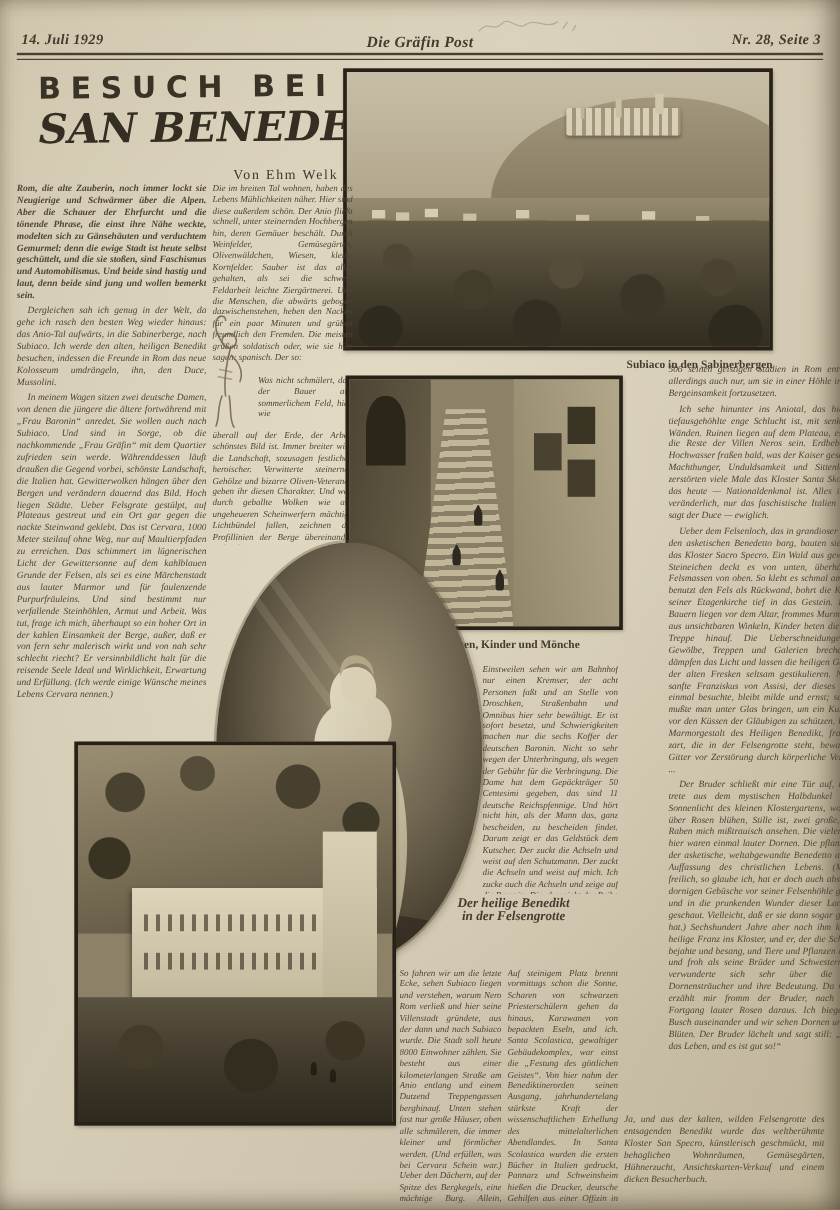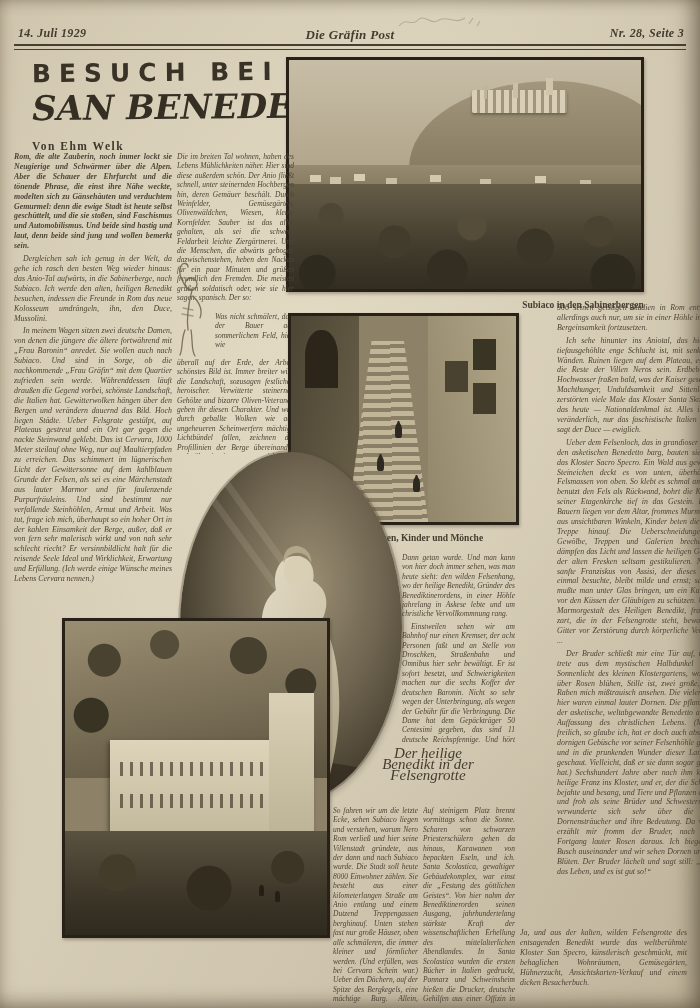--- a/index.html
+++ b/index.html
@@ -12,30 +12,30 @@
                inset 0 -14px 18px -9px rgba(70,58,40,.4),
                inset 10px 0 16px -9px rgba(110,95,70,.35),
                inset 0 10px 14px -9px rgba(110,95,70,.3);}
   .abs{position:absolute;}
   
   .hdr{font-style:italic;font-weight:700;font-size:12px;color:#433b2e;letter-spacing:.3px;}
   .rule{left:14px;right:14px;top:44px;height:3px;border-top:2px solid #493f30;border-bottom:1px solid #493f30;}
   
   .t1{font-family:"DejaVu Sans",sans-serif;font-weight:700;font-size:25px;letter-spacing:8px;color:#393226;}
   .t2{font-family:"DejaVu Serif",serif;font-style:italic;font-weight:700;font-size:34px;letter-spacing:0px;color:#352e23;white-space:nowrap;}
-  .byline{font-weight:700;font-size:11.5px;letter-spacing:1.5px;text-align:left;color:#3f382c;}
+  .byline{font-weight:400;font-size:11.5px;letter-spacing:1.5px;text-align:right;color:#3f382c;}
   
   .txt{font-size:7.9px;line-height:9.9px;text-align:justify;overflow:hidden;color:#4d4436;}
   .txt p{margin:0 0 3px 0;text-indent:9px;font-style:italic;}
   .txt p:first-child{text-indent:0;}
   .txt .lead{font-weight:700;}
   .dense{font-size:7.5px;line-height:9.4px;}
   
   .cap{font-weight:700;font-size:9.5px;line-height:11.5px;text-align:center;color:#443c2f;}
-  .capsm{font-style:italic;font-weight:400;font-size:15px;line-height:11px;text-align:center;color:#443c2f;}
+  .capsm{font-style:italic;font-weight:700;font-size:11px;line-height:11px;text-align:center;color:#443c2f;}
   
   .photo{position:absolute;border:3px solid #272118;box-sizing:border-box;overflow:hidden;background:#8d8268;box-shadow:1px 2px 3px rgba(60,50,35,.35);}
   .ly{position:absolute;}
   
   .pt-sky{inset:0 0 52% 0;background:linear-gradient(180deg,#c8bea7,#b1a68b);}
   .pt-ridge{left:34%;right:-8%;top:9%;height:40%;border-radius:55% 45% 0 0/95% 75% 0 0;background:linear-gradient(180deg,#a2977c,#877c62);}
   .pt-town{right:21%;top:13%;width:27%;height:10%;background:repeating-linear-gradient(90deg,#d8cfb6 0 5px,#a1967c 5px 8px);box-shadow:0 2px 3px rgba(60,52,38,.45);border-radius:2px;}
   .pt-tower{right:25%;top:8%;width:7px;height:17px;background:#cfc6ac;box-shadow:-34px 4px 0 -1px #c9c0a6,-64px 6px 0 -2px #beb499;}
   .pt-mid{left:0;right:0;top:46%;height:17%;background:linear-gradient(180deg,#968b70,#7a7058);}
   .pt-houses{left:6%;top:50%;width:11px;height:7px;background:#d5ccb2;box-shadow:20px 2px 0 #cdc4aa,44px -1px 0 #d6cdb3,76px 3px 0 #c8bfa5,120px 0 0 #d1c8ae,170px 4px 0 #cabfa4,225px 1px 0 #d3cab0,270px 5px 0 #c5bba0;}
@@ -168,21 +168,20 @@
       <path d="M82,320 C62,275 66,225 88,195 C78,175 80,150 96,138 C92,120 100,105 114,104 C128,103 136,114 133,129 C147,136 150,152 142,168 C160,200 166,260 150,322 C128,332 100,332 82,320 Z" fill="url(#robe)"></path>
       <path d="M88,195 C98,230 96,280 92,318 C80,300 72,260 82,220 Z" fill="#8f856a" opacity=".5"></path>
       <ellipse cx="117" cy="119" rx="13" ry="15" fill="#d8cfb4"></ellipse>
       <path d="M104,112 C106,98 128,96 131,112 C133,104 126,94 116,94 C106,94 102,104 104,112 Z" fill="#b3a789"></path>
       <ellipse cx="107" cy="182" rx="9" ry="6" fill="#ddd5bd"></ellipse>
     </svg>
   </div>
   <div class="abs capsm" style="left:380px;top:748px;width:96px;">Der heilige Benedikt in der Felsengrotte</div>
 
   <div class="abs txt dense" style="left:402px;top:553px;width:113px;height:192px;">
-    <p>Dann getan wurde. Und man kann von hier doch immer sehen, was man heute sieht: den wilden Felsenhang, wo der heilige Benedikt, Gründer des Benediktinerordens, in einer Höhle jahrelang in Askese lebte und um christliche Vervollkommnung rang.</p>
     <p>Einstweilen sehen wir am Bahnhof nur einen Kremser, der acht Personen faßt und an Stelle von Droschken, Straßenbahn und Omnibus hier sehr bewältigt. Er ist sofort besetzt, und Schwierigkeiten machen nur die sechs Koffer der deutschen Baronin. Nicht so sehr wegen der Unterbringung, als wegen der Gebühr für die Verbringung. Die Dame hat dem Gepäckträger 50 Centesimi gegeben, das sind 11 deutsche Reichspfennige. Und hört nicht hin, als der Mann das, ganz bescheiden, zu bescheiden findet. Darum zeigt er das Geldstück dem Kutscher. Der zuckt die Achseln und weist auf den Schutzmann. Der zuckt die Achseln und weist auf mich. Ich zucke auch die Achseln und zeige auf die Baronin. Die aber sieht der Reihe nach unfreundlich an. Worauf wir abfahren.</p>
 
   </div>
 
   <div class="photo" style="left:62px;top:618px;width:268px;height:320px;">
     <div class="ly pm-rock"></div>
     <div class="ly pm-building"></div>
     <div class="ly pm-winrow" style="top:45%;"></div>
     <div class="ly pm-winrow" style="top:55%;"></div>
     <div class="ly pm-wingR"></div>

